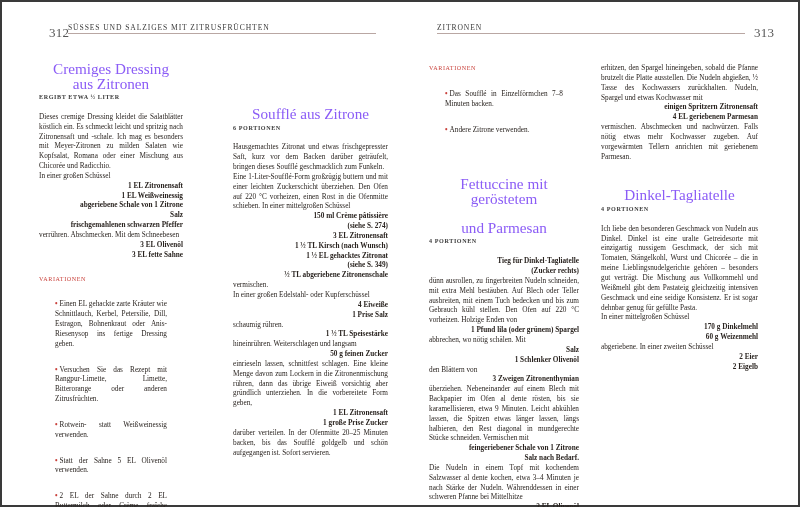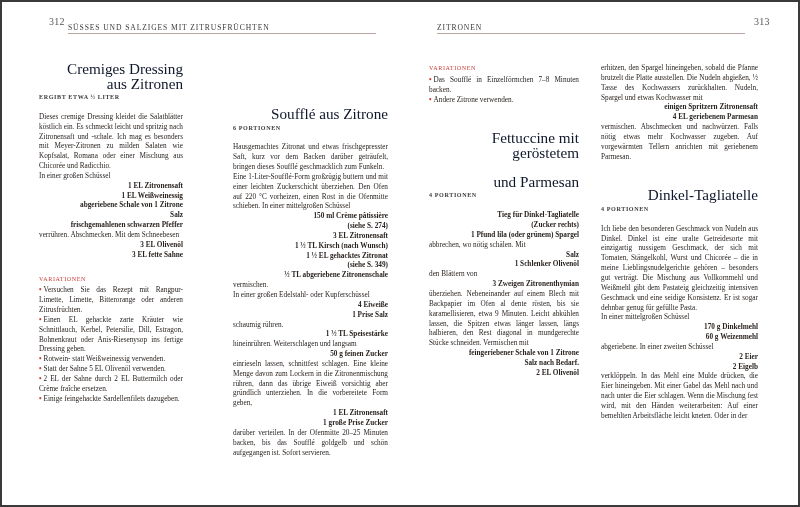--- a/index.html
+++ b/index.html
@@ -10,21 +10,21 @@
     color: #2a2420;
   }
   .spread {
     position: absolute; left: 2px; top: 2px; width: 796px; height: 503px;
     background: #ffffff;
   }
   .page { position: absolute; top: 0; height: 503px; width: 398px; }
   .page.left { left: 0; }
   .page.right { left: 398px; }
   .pageno {
-    position: absolute; top: 14px; font-size: 10px; color: #555;
+    position: absolute; top: 23px; font-size: 13px; color: #555;
     letter-spacing: 0.2px;
   }
   .page.left .pageno { left: 47px; }
   .page.right .pageno { left: 354px; }
   .running {
     position: absolute; top: 21px; font-size: 7.6px; letter-spacing: 0.9px;
     text-transform: uppercase; color: #3b3b3b; text-align: left;
   }
   .page.left .running { left: 66px; width: 310px; }
   .page.right .running { left: 37px; width: 310px; }
@@ -34,35 +34,35 @@
   .page.left .rule { left: 66px; width: 308px; }
   .page.right .rule { left: 37px; width: 308px; }
 
   .col { position: absolute; top: 60px; font-size: 7.25px; line-height: 9.85px; text-align: justify; }
   .c1 { left: 37px; width: 144px; }
   .c2 { left: 231px; width: 155px; margin-top: 45px; }
   .c3 { left: 29px; width: 150px; top: 62px; }
   .c4 { left: 201px; width: 157px; top: 62px; }
 
   .rtitle {
-    color: #0f172a; font-size: 15.2px; line-height: 14.5px; margin: 0;
-    font-weight: normal; text-align: right;
+    color: #8b5cf6; font-size: 15.2px; line-height: 14.5px; margin: 0;
+    font-weight: normal; text-align: center;
   }
   .yield {
     font-size: 6.1px; letter-spacing: 0.6px; text-transform: uppercase;
     color: #3a3a3a; margin: 2px 0 10px 0; font-weight: bold;
   }
   .p { margin: 0; }
   .ing { margin: 0; padding-left: 10px; font-weight: bold; text-align: right; }
   .ing.deep { padding-left: 22px; }
   .var-head {
     color: #c9413b; font-size: 6.1px; letter-spacing: 0.6px; text-transform: uppercase;
     margin: 14px 0 2px 0;
   }
-  .var { margin: 0; }
+  .var { margin: 16px; }
   .var .dot { color: #c9413b; font-weight: bold; margin-right: 2px; }
   .gap2 { height: 26px; }
 </style>
 </head>
 <body>
 
 <div class="spread">
 
   <div class="page left">
     <div class="pageno">312</div>
@@ -80,22 +80,22 @@
       <p class="ing">1 EL Zitronensaft</p>
       <p class="ing">1 EL Weißweinessig</p>
       <p class="ing">abgeriebene Schale von 1 Zitrone</p>
       <p class="ing">Salz</p>
       <p class="ing">frischgemahlenen schwarzen Pfeffer</p>
       <p class="p">verrühren. Abschmecken. Mit dem Schneebesen</p>
       <p class="ing">3 EL Olivenöl</p>
       <p class="ing">3 EL fette Sahne</p>
 
       <div class="var-head">Variationen</div>
+      <p class="var"><span class="dot">•</span><span>Einen EL gehackte zarte Kräuter wie Schnittlauch, Kerbel, Petersilie, Dill, Estragon, Bohnenkraut oder Anis-Riesenysop ins fertige Dressing geben.</span></p>
       <p class="var"><span class="dot">•</span><span>Versuchen Sie das Rezept mit Rangpur-Limette, Limette, Bitterorange oder anderen Zitrusfrüchten.</span></p>
-      <p class="var"><span class="dot">•</span><span>Einen EL gehackte zarte Kräuter wie Schnittlauch, Kerbel, Petersilie, Dill, Estragon, Bohnenkraut oder Anis-Riesenysop ins fertige Dressing geben.</span></p>
       <p class="var"><span class="dot">•</span><span>Rotwein- statt Weißweinessig verwenden.</span></p>
       <p class="var"><span class="dot">•</span><span>Statt der Sahne 5 EL Olivenöl verwenden.</span></p>
       <p class="var"><span class="dot">•</span><span>2 EL der Sahne durch 2 EL Buttermilch oder Crème fraîche ersetzen.</span></p>
       <p class="var"><span class="dot">•</span><span>Einige feingehackte Sardellenfilets dazugeben.</span></p>
     </div>
 
     <div class="col c2">
       <h2 class="rtitle">Soufflé aus Zitrone</h2>
       <div class="yield">6 Portionen</div>
       <p class="p">Hausgemachtes Zitronat und etwas frischgepresster Saft, kurz vor dem Backen darüber geträufelt, bringen dieses Soufflé geschmacklich zum Funkeln.</p>
@@ -133,43 +133,44 @@
       <p class="var"><span class="dot">•</span><span>Andere Zitrone verwenden.</span></p>
       <div class="gap2"></div>
       <h2 class="rtitle">
         <span>Fettuccine mit geröstetem</span><br>
         <br>
         <span>und Parmesan</span>
       </h2>
       <div class="yield">4 Portionen</div>
       <p class="ing">Tieg für Dinkel-Tagliatelle</p>
       <p class="ing deep">(Zucker rechts)</p>
+      <p class="p">dünn ausrollen, zu fingerbreiten Nudeln schneiden, mit extra Mehl bestäuben. Auf Blech oder Teller ausbreiten, mit einem Tuch bedecken und bis zum Gebrauch kühl stellen. Den Ofen auf 220 °C vorheizen. Holzige Enden von</p>
       <p class="ing">1 Pfund lila (oder grünem) Spargel</p>
       <p class="p">abbrechen, wo nötig schälen. Mit</p>
       <p class="ing">Salz</p>
       <p class="ing">1 Schlenker Olivenöl</p>
       <p class="p">den Blättern von</p>
       <p class="ing">3 Zweigen Zitronenthymian</p>
       <p class="p">überziehen. Nebeneinander auf einem Blech mit Backpapier im Ofen al dente rösten, bis sie karamellisieren, etwa 9 Minuten. Leicht abkühlen lassen, die Spitzen etwas länger lassen, längs halbieren, den Rest diagonal in mundgerechte Stücke schneiden. Vermischen mit</p>
       <p class="ing">feingeriebener Schale von 1 Zitrone</p>
       <p class="ing">Salz nach Bedarf.</p>
+      <p class="p">Die Nudeln in einem Topf mit kochendem Salzwasser al dente kochen, etwa 3–4 Minuten je nach Stärke der Nudeln. Währenddessen in einer schweren Pfanne bei Mittelhitze</p>
       <p class="ing">2 EL Olivenöl</p>
     </div>
 
     <div class="col c4">
       <p class="p">erhitzen, den Spargel hineingeben, sobald die Pfanne brutzelt die Platte ausstellen. Die Nudeln abgießen, ½ Tasse des Kochwassers zurückhalten. Nudeln, Spargel und etwas Kochwasser mit</p>
       <p class="ing">einigen Spritzern Zitronensaft</p>
       <p class="ing">4 EL geriebenem Parmesan</p>
       <p class="p">vermischen. Abschmecken und nachwürzen. Falls nötig etwas mehr Kochwasser zugeben. Auf vorgewärmten Tellern anrichten mit geriebenem Parmesan.</p>
       <div class="gap2"></div>
       <h2 class="rtitle">Dinkel-Tagliatelle</h2>
       <div class="yield">4 Portionen</div>
       <p class="p">Ich liebe den besonderen Geschmack von Nudeln aus Dinkel. Dinkel ist eine uralte Getreidesorte mit einzigartig nussigem Geschmack, der sich mit Tomaten, Stängelkohl, Wurst und Chicorée – die in meine Lieblingsnudelgerichte gehören – besonders gut verträgt. Die Mischung aus Vollkornmehl und Weißmehl gibt dem Pastateig gleichzeitig intensiven Geschmack und eine seidige Konsistenz. Er ist sogar dehnbar genug für gefüllte Pasta.</p>
       <p class="p">In einer mittelgroßen Schüssel</p>
       <p class="ing">170 g Dinkelmehl</p>
       <p class="ing">60 g Weizenmehl</p>
       <p class="p">abgeriebene. In einer zweiten Schüssel</p>
       <p class="ing">2 Eier</p>
       <p class="ing">2 Eigelb</p>
-      <p class="p">verklöppeln. In das Mehl eine Mulde drücken, die Eier hineingeben. Mit einer Gabel das Mehl nach und nach unter die Eier schlagen. Wenn die Mischung fest wird, mit den Händen weiterarbeiten: Auf einer bemehlten Arbeitsfläche leicht kneten. Oder in der</p>
     </div>
   </div>
 </div>
 
 </body></html>

